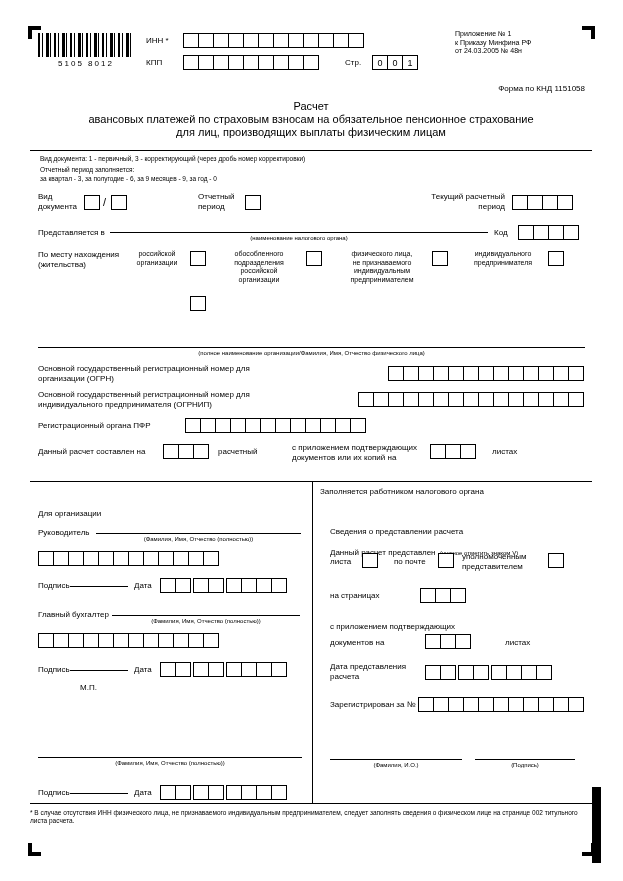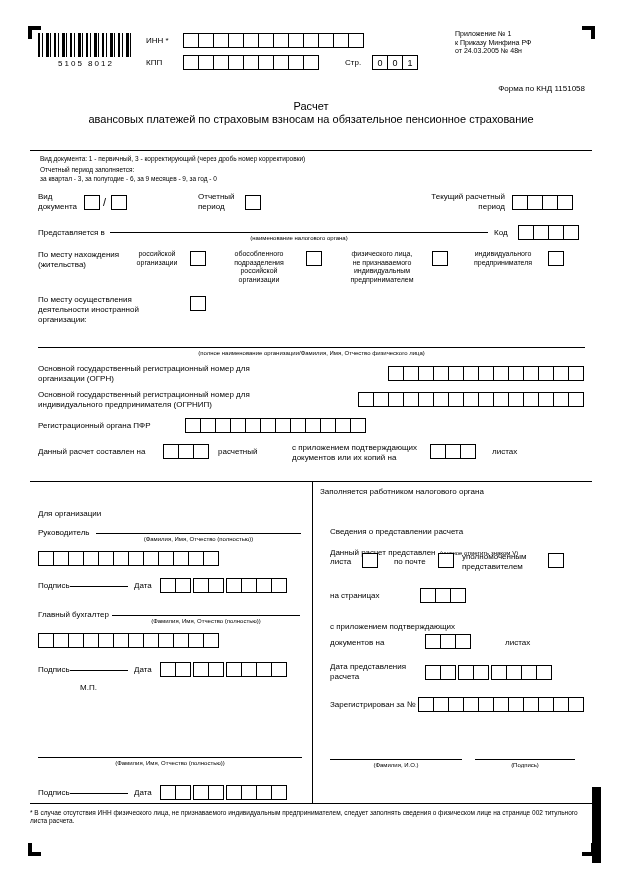--- a/index.html
+++ b/index.html
@@ -53,20 +53,21 @@
   <div class="abs t8" style="left:345px;top:58px">Стр.</div>
   <span class="abs cells" style="left:372px;top:55px"><span class="cgrp"><span class="cell">0</span><span class="cell">0</span><span class="cell">1</span></span></span>
 
   <div class="abs t7 pre" style="left:455px;top:30px">Приложение № 1
 к Приказу Минфина РФ
 от 24.03.2005 № 48н</div>
   <div class="abs t8 b rt" style="left:385px;top:84px;width:200px">Форма по КНД 1151058</div>
 
   <div class="abs t11 b ctr" style="left:30px;top:100px;width:562px">Расчет</div>
   <div class="abs t9 b ctr" style="left:30px;top:114px;width:562px">авансовых платежей по страховым взносам на обязательное пенсионное страхование</div>
+  <div class="abs t9 b ctr" style="left:30px;top:127px;width:562px">для лиц, производящих выплаты физическим лицам</div>
 
   <div class="hline" style="left:30px;top:150px;width:562px"></div>
 
   <div class="abs t65" style="left:40px;top:155px">Вид документа: 1 - первичный, 3 - корректирующий (через дробь номер корректировки)</div>
   <div class="abs t65" style="left:40px;top:166px">Отчетный период заполняется:</div>
   <div class="abs t65" style="left:40px;top:175px">за квартал - 3, за полугодие - 6, за 9 месяцев - 9, за год - 0</div>
 
   <div class="abs t8 pre" style="left:38px;top:192px">Вид
 документа</div>
   <span class="abs cells" style="left:84px;top:195px"><span class="cgrp"><span class="cell"></span></span></span>
@@ -97,23 +98,20 @@
   <span class="abs cells" style="left:306px;top:251px"><span class="cgrp"><span class="cell"></span></span></span>
   <div class="abs t7 ctr pre" style="left:334px;top:250px;width:96px">физического лица,
 не признаваемого
 индивидуальным
 предпринимателем</div>
   <span class="abs cells" style="left:432px;top:251px"><span class="cgrp"><span class="cell"></span></span></span>
   <div class="abs t7 ctr pre" style="left:460px;top:250px;width:86px">индивидуального
 предпринимателя</div>
   <span class="abs cells" style="left:548px;top:251px"><span class="cgrp"><span class="cell"></span></span></span>
 
-  <div class="abs t8 b pre" style="left:38px;top:295px">По месту осуществления
-деятельности иностранной
-организации:</div>
   <span class="abs cells" style="left:190px;top:296px"><span class="cgrp"><span class="cell"></span></span></span>
 
   <div class="hline" style="left:38px;top:347px;width:547px"></div>
   <div class="abs t6 ctr" style="left:38px;top:350px;width:547px">(полное наименование организации/Фамилия, Имя, Отчество физического лица)</div>
 
   <div class="abs t8 pre" style="left:38px;top:364px">Основной государственный регистрационный номер для
 организации (ОГРН)</div>
   <span class="abs cells" style="left:388px;top:366px"><span class="cgrp"><span class="cell"></span><span class="cell"></span><span class="cell"></span><span class="cell"></span><span class="cell"></span><span class="cell"></span><span class="cell"></span><span class="cell"></span><span class="cell"></span><span class="cell"></span><span class="cell"></span><span class="cell"></span><span class="cell"></span></span></span>
   <div class="abs t8 pre" style="left:38px;top:390px">Основной государственный регистрационный номер для
 индивидуального предпринимателя (ОГРНИП)</div>

